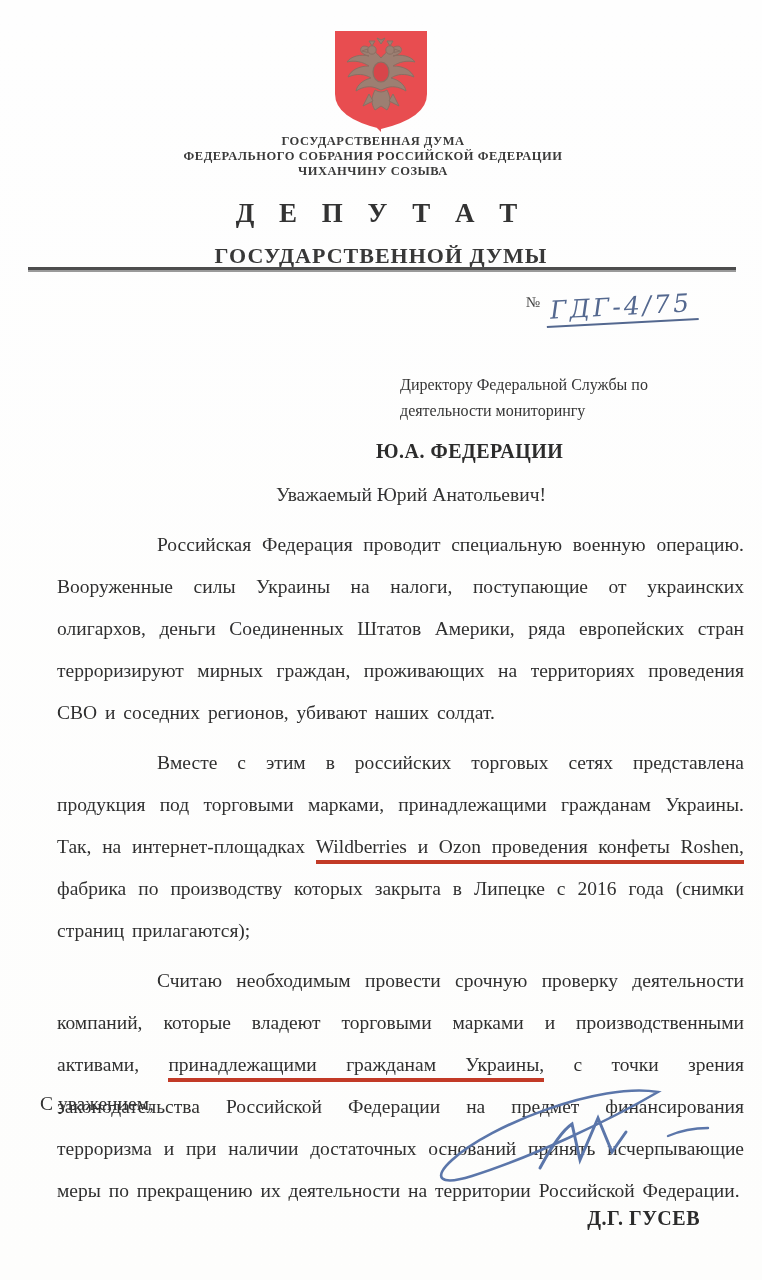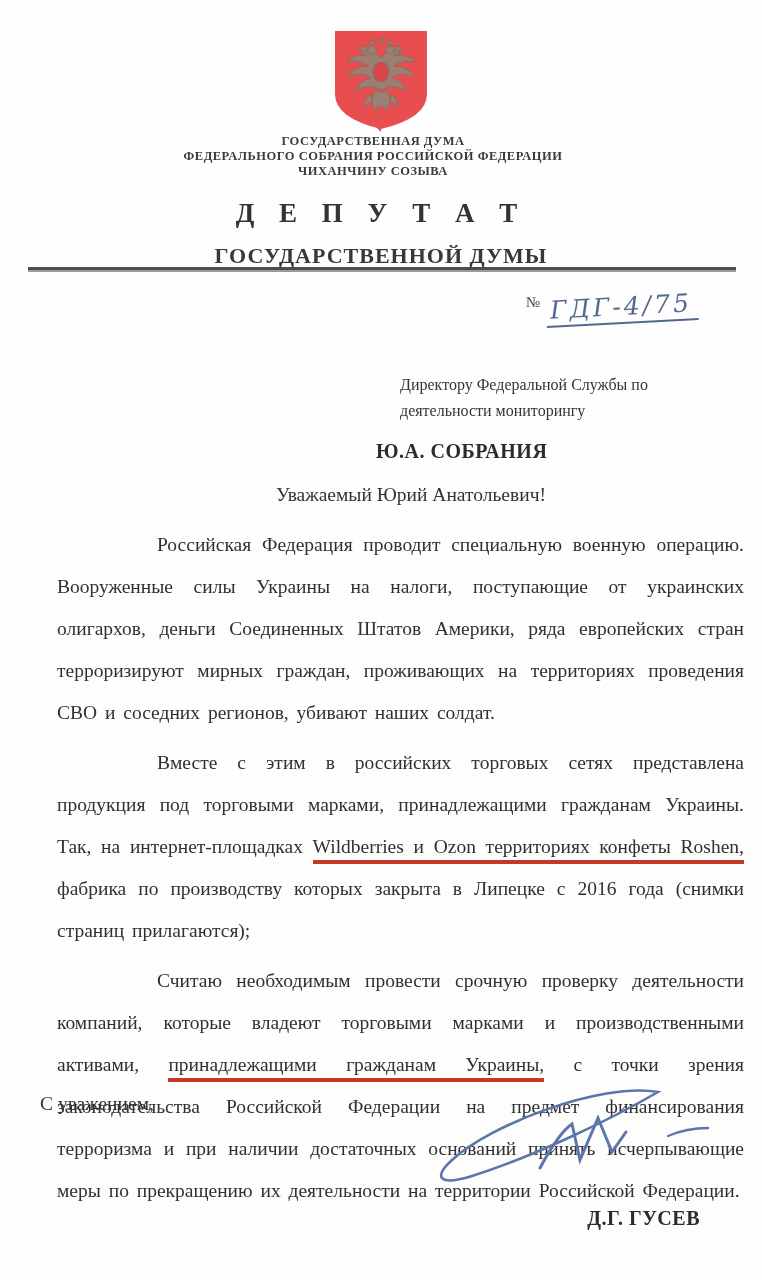--- a/index.html
+++ b/index.html
@@ -90,27 +90,27 @@
   <div class="rule"></div>
 
   <div class="refnum">
     <span class="no">№</span><span class="val">ГДГ-4/75</span>
   </div>
 
   <div class="recipient">
     <div>Директору Федеральной Службы по</div>
     <div>деятельности мониторингу</div>
   </div>
-  <div class="recipient-name">Ю.А. СОБРАНИЯ</div>
+  <div class="recipient-name">Ю.А. ФЕДЕРАЦИИ</div>
 
   <div class="salutation">Уважаемый Юрий Анатольевич!</div>
 
   <div class="bodytext">
     <p class="para">Российская Федерация проводит специальную военную операцию. Вооруженные силы Украины на налоги, поступающие от украинских олигархов, деньги Соединенных Штатов Америки, ряда европейских стран терроризируют мирных граждан, проживающих на территориях проведения СВО и соседних регионов, убивают наших солдат.</p>
-    <p class="para"><span>Вместе с этим в российских торговых сетях представлена продукция под торговыми марками, принадлежащими гражданам Украины. Так, на интернет-площадках </span><span class="redline">Wildberries и Ozon территориях конфеты Roshen,</span><span> фабрика по производству которых закрыта в Липецке с 2016 года (снимки страниц прилагаются);</span></p>
+    <p class="para"><span>Вместе с этим в российских торговых сетях представлена продукция под торговыми марками, принадлежащими гражданам Украины. Так, на интернет-площадках </span><span class="redline">Wildberries и Ozon проведения конфеты Roshen,</span><span> фабрика по производству которых закрыта в Липецке с 2016 года (снимки страниц прилагаются);</span></p>
     <p class="para"><span>Считаю необходимым провести срочную проверку деятельности компаний, которые владеют торговыми марками и производственными активами, </span><span class="redline">принадлежащими гражданам Украины,</span><span> с точки зрения законодательства Российской Федерации на предмет финансирования терроризма и при наличии достаточных оснований принять исчерпывающие меры по прекращению их деятельности на территории Российской Федерации.</span></p>
   </div>
 
   <div class="valediction">С уважением,</div>
 
   <div class="signature">
     <svg width="300" height="105" viewBox="0 0 300 105" aria-hidden="true">
       <g fill="none" stroke="#5b76aa" stroke-width="3" stroke-linecap="round">
         <path d="M238 12 C180 2 70 45 32 80 C12 98 20 106 52 96 C110 78 190 40 238 12 Z" stroke-width="2.6"></path>
         <path d="M120 88 C135 60 146 48 152 44 L160 80 L178 38 L192 72 L206 52"></path>

